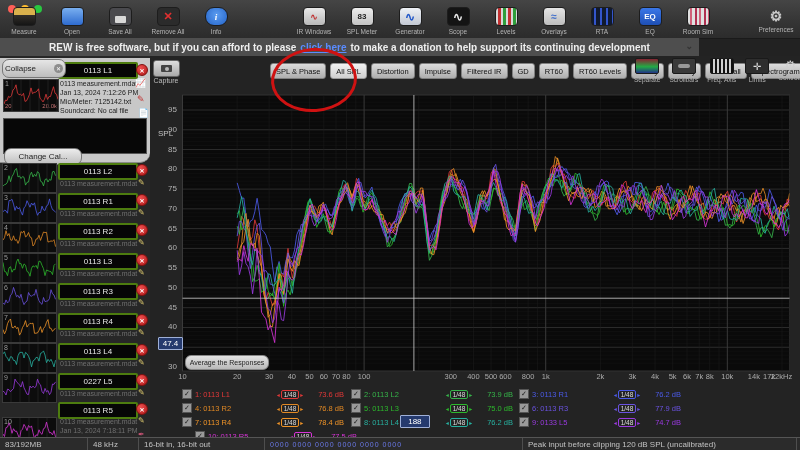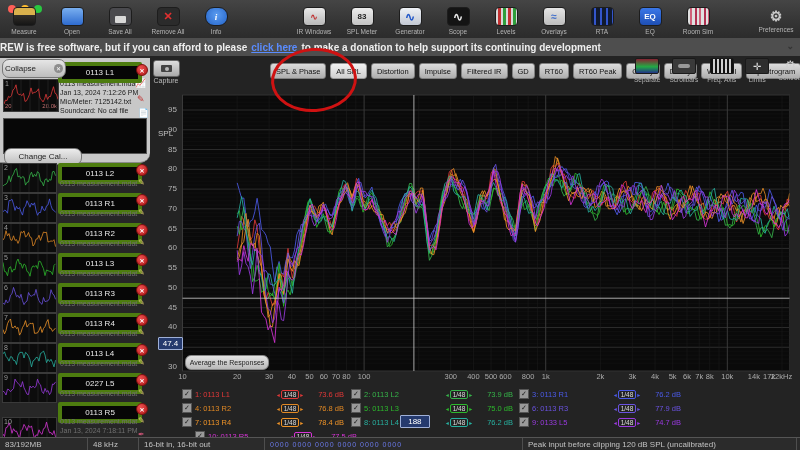--- a/index.html
+++ b/index.html
@@ -29,35 +29,35 @@
   .i-spl-meter{background:linear-gradient(180deg,#ececec,#c4c4c4);color:#222;font-size:8px;}
   .i-generator{background:linear-gradient(180deg,#eef1f5,#c3c9d4);color:#2258c8;font-size:12px;}
   .i-scope{background:#141414;color:#e8e8e8;font-size:12px;}
   .i-levels{background:repeating-linear-gradient(90deg,#d8d8d8 0 2px,#c23030 2px 5px,#d8d8d8 5px 7px,#2f9e3a 7px 10px);}
   .i-overlays{background:linear-gradient(180deg,#e4e4e4,#bdbdbd);color:#3366cc;font-size:10px;}
   .i-rta{background:repeating-linear-gradient(90deg,#101a30 0 2px,#3355cc 2px 4px,#101a30 4px 6px);}
   .i-eq{background:linear-gradient(180deg,#3a77e8,#1e4fb4);color:#fff;font-size:8px;}
   .i-room-sim{background:repeating-linear-gradient(90deg,#e0e0e0 0 2px,#d06078 2px 4px,#e0e0e0 4px 7px,#b03050 7px 9px);}
   .i-pref{background:none;border:none;color:#c9c9c9;font-size:14px;}
   
-  #banner{position:absolute;left:0;top:38px;width:800px;height:18px;background:#4e4e4e;
-          border-bottom:1px solid #222;display:flex;align-items:center;justify-content:flex-start;
+  #banner{position:absolute;left:0;top:38px;width:699px;height:18px;background:#4e4e4e;
+          border-bottom:1px solid #222;display:flex;align-items:center;justify-content:center;
           font-size:10px;font-weight:bold;color:#efefef;gap:4px;}
   #banner a{color:#5a8cff;text-decoration:underline;cursor:pointer;}
   #banner-chevron{position:absolute;right:6px;top:3px;color:#333;font-size:9px;}
   
   #sidebar{position:absolute;left:0;top:56px;width:150px;height:381px;background:#272727;}
   #expanded-item{position:absolute;left:0;top:2px;width:150px;height:104px;background:#c8c8c8;
                  border-radius:0 0 10px 0;border-bottom:1px solid #8a8a8a;}
   #collapse-btn{position:absolute;left:2px;top:3px;width:62px;height:17px;border-radius:7px;
                 background:linear-gradient(180deg,#e6e6e6,#bdbdbd);border:1px solid #777;
                 display:flex;align-items:center;justify-content:center;gap:18px;font-size:8px;color:#222;z-index:3;}
   .gray-x{display:inline-flex;width:9px;height:9px;border-radius:50%;background:#8d8d8d;color:#fff;
           font-size:6px;align-items:center;justify-content:center;}
-  .name-field{position:absolute;height:13px;width:76px;background:#060606;border:4px solid #4d7c0f;
+  .name-field{position:absolute;height:13px;width:76px;background:#060606;border:2px solid #4d7c0f;
               color:#e8e8e8;font-size:8px;display:flex;align-items:center;justify-content:center;border-radius:2px;}
   .del-btn{position:absolute;width:10px;height:10px;border-radius:50%;background:radial-gradient(circle at 35% 30%,#f05050,#b01818);
            color:#fff;font-size:6px;font-weight:bold;display:flex;align-items:center;justify-content:center;border:1px solid #801010;}
   .meta{position:absolute;font-size:7px;color:#1c1c1c;white-space:nowrap;}
   .meta-dim{color:#6f6f6f;}
   .thumb{position:absolute;background:#0c0c0c;border:1px solid #3a3a3a;}
   .thumb .num{position:absolute;left:1px;top:0;font-size:7px;color:#9a9a9a;z-index:2;}
   .thumb svg{position:absolute;left:0;top:0;}
   .edit-ico{position:absolute;font-size:8px;color:#d7c36a;}
   #notes-box{position:absolute;left:3px;top:60px;width:142px;height:34px;background:#070707;border:1px solid #555;}
@@ -516,21 +516,21 @@
   <div id="capture-lbl">Capture</div>
   <div id="spl-title" class="overlay">SPL</div>
   <div id="tabs-row">
       <div class="gtab">SPL &amp; Phase</div>
       <div class="gtab sel">All SPL</div>
       <div class="gtab">Distortion</div>
       <div class="gtab">Impulse</div>
       <div class="gtab">Filtered IR</div>
       <div class="gtab">GD</div>
       <div class="gtab">RT60</div>
-      <div class="gtab">RT60 Peak</div>
+      <div class="gtab">RT60 Levels</div>
       <div class="gtab">Clarity</div>
       <div class="gtab">Decay</div>
       <div class="gtab">Waterfall</div>
       <div class="gtab">Spectrogram</div>
       <div class="gtab">Captured</div>
     </div>
   <div id="right-btns">
       <div class="rbtn">
         <div class="rico r-separate"></div>
         <div class="lbl">Separate</div>

